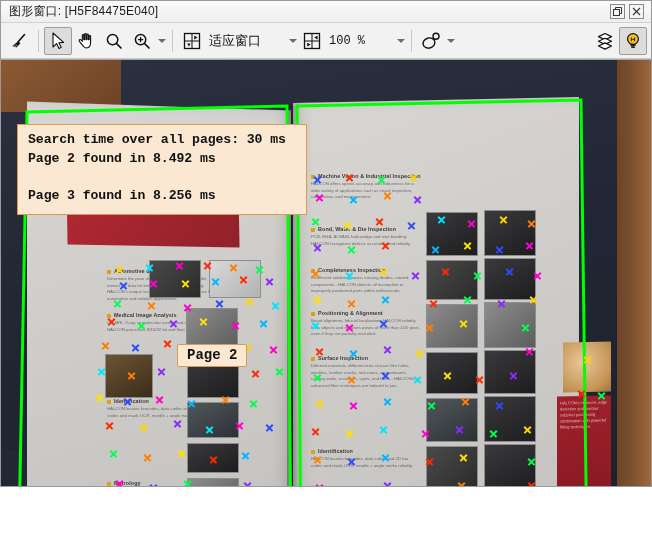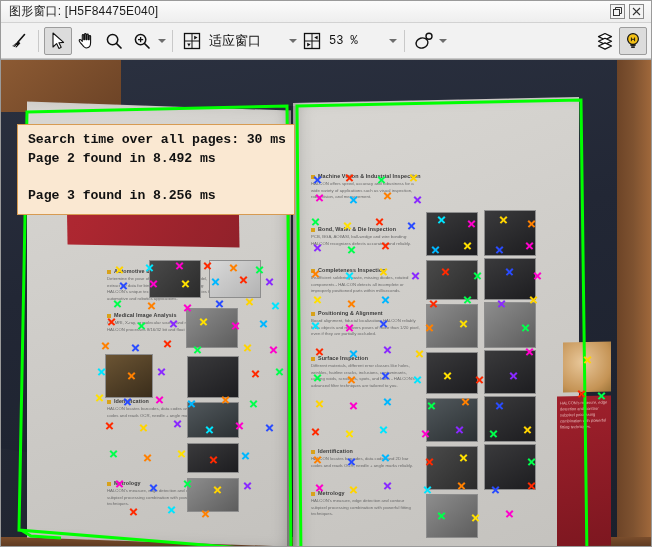--- a/index.html
+++ b/index.html
@@ -4,21 +4,21 @@
 <style>
   * { box-sizing: border-box; }
   html, body {
     margin: 0; padding: 0;
     background: #ffffff;
     font-family: "Liberation Sans", sans-serif;
   }
   #app {
     position: relative;
     width: 652px;
-    height: 547px;
+    height: 487px;
     background: #f0f0f0;
     overflow: hidden;
     border: 1px solid #9a9a9a;
   }
 
   
   .titlebar {
     position: relative;
     height: 22px;
     background: linear-gradient(#fbfbfb, #eeeeee);
@@ -264,21 +264,21 @@
     background: #fae8d2;
     border: 1px solid #d79b52;
     color: #111;
     font-family: "Liberation Mono", monospace;
     font-weight: bold;
     white-space: pre;
     line-height: 1.42;
   }
   #result-box {
     left: 16px; top: 64px;
-    padding: 6px 8px 8px 10px;
+    padding: 6px 20px 8px 10px;
     font-size: 13.2px;
     letter-spacing: -0.1px;
   }
   .label-chip {
     position: absolute;
     background: #fae8d2;
     border: 1px solid #d79b52;
     border-radius: 2px;
     font-family: "Liberation Mono", monospace;
     font-weight: bold;
@@ -386,21 +386,21 @@
 
     <div class="tb-item">
       <svg width="18" height="18" viewBox="0 0 18 18">
         <rect x="1.5" y="1.5" width="15" height="15" fill="none" stroke="#111" stroke-width="1.3"></rect>
         <line x1="1.5" y1="9" x2="16.5" y2="9" stroke="#111" stroke-width="1"></line>
         <line x1="9" y1="1.5" x2="9" y2="16.5" stroke="#111" stroke-width="1"></line>
         <path d="M14.6 3.8 L14.6 7.4 L11.2 5.6 Z" fill="#111"></path>
         <path d="M4.2 14.4 L4.2 10.8 L7.6 12.6 Z" fill="#111"></path>
       </svg>
     </div>
-    <span class="tb-label mono">53 %</span>
+    <span class="tb-label mono">100 %</span>
     <div class="tb-caret" style="margin-left:26px">
         <i></i>
       </div>
 
     <div class="tb-sep"></div>
 
     <div class="tb-item">
       <svg width="22" height="20" viewBox="0 0 22 20">
         <ellipse cx="9" cy="12" rx="6" ry="5" fill="none" stroke="#111" stroke-width="1.4" transform="rotate(-18 9 12)"></ellipse>
         <circle cx="16" cy="5.2" r="3.0" fill="none" stroke="#111" stroke-width="1.4"></circle>
@@ -664,19 +664,20 @@
         <span class="xmark" style="left:586px; top:300px; color:#ffd400;"></span>
         <span class="xmark" style="left:580px; top:334px; color:#ff2a00;"></span>
         <span class="xmark" style="left:600px; top:336px; color:#00ff4c;"></span>
       </div>
 
       <div class="msgbox" id="result-box">Search time over all pages: 30 ms
 Page 2 found in 8.492 ms
 
 Page 3 found in 8.256 ms</div>
 
+      <div class="label-chip" id="page2-chip">Page 2</div>
 
 
     </div>
   </div>
 
   <div class="statusbar"></div>
 </div>
 
 </body></html>

